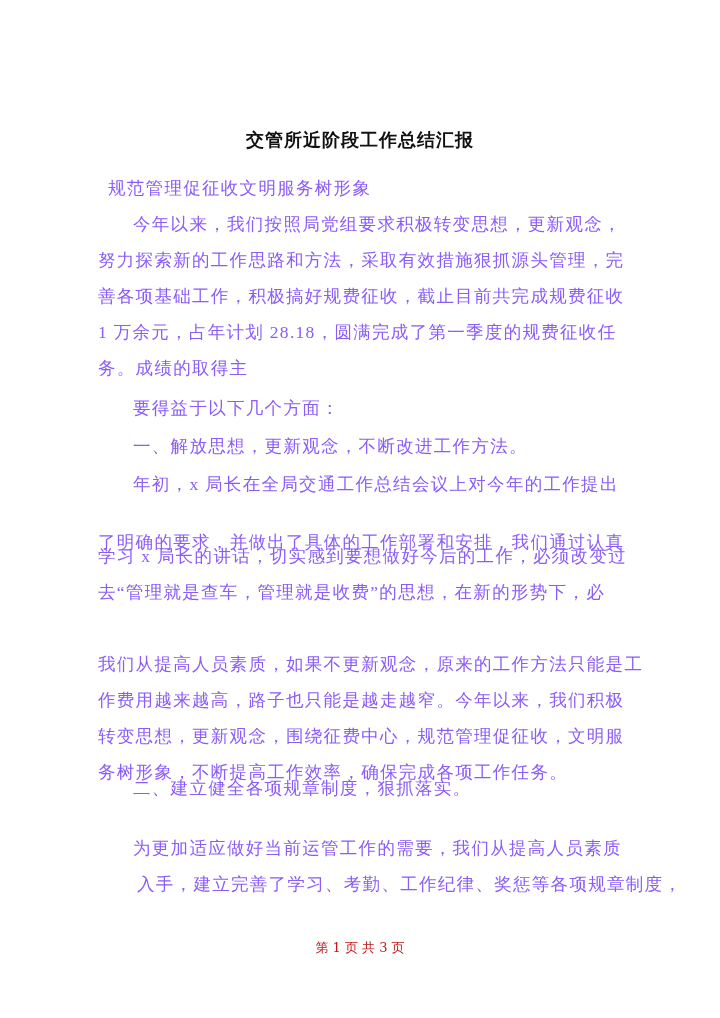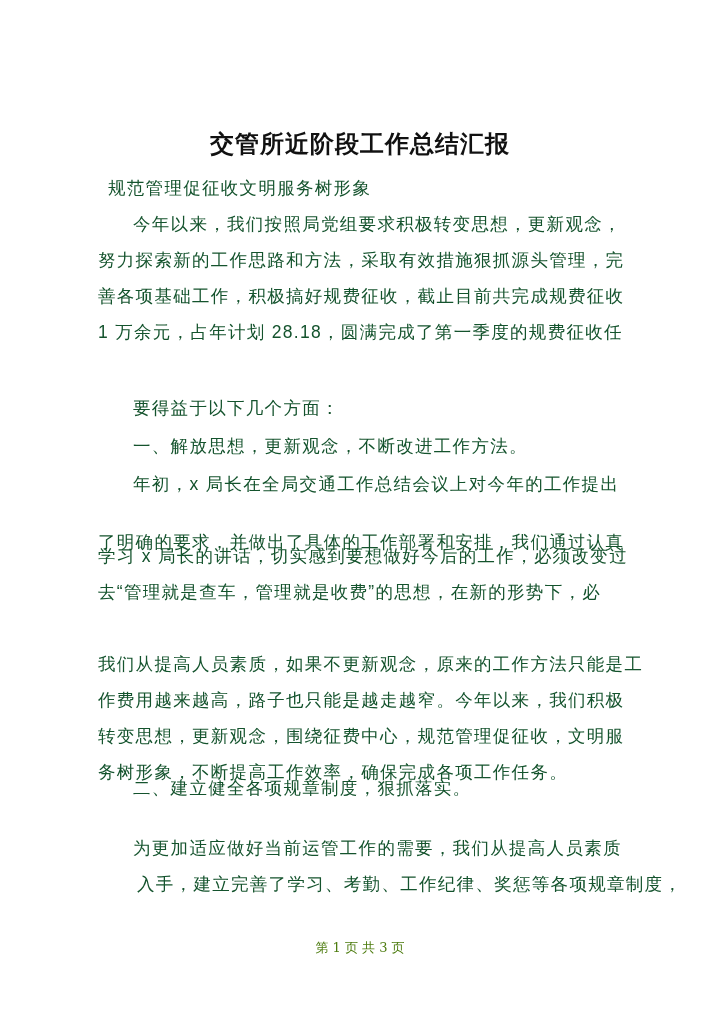--- a/index.html
+++ b/index.html
@@ -1,43 +1,44 @@
 <!DOCTYPE html>
 <html><head>
   <meta charset="utf-8">
   <style>
     html, body { margin: 0; padding: 0; background: #ffffff; }
     body { width: 720px; height: 1018px; position: relative; overflow: hidden; }
     .page { position: absolute; left: 0; top: 0; width: 720px; height: 1018px; background: #fff; color: #1a1a1a; }
     .title {
       position: absolute; left: 0; top: 128px; width: 720px; text-align: center;
-      font-family: "DejaVu Serif", serif; font-size: 24px; font-weight: bold; letter-spacing: 1px; color: #111;
+      font-family: "DejaVu Serif", serif; font-size: 18px; font-weight: bold; letter-spacing: 1px; color: #111;
     }
     .line {
       position: absolute; left: 98px; width: 540px;
-      font-family: Liberation Sans, sans-serif; font-size: 17.5px; color: #14532d;
+      font-family: Liberation Serif, serif; font-size: 17.5px; color: #8b5cf6;
       white-space: nowrap; letter-spacing: 1.3px;
     }
     .indent { left: 133px; }
     .footer {
       position: absolute; left: 0; top: 939px; width: 720px; text-align: center;
-      font-family: "DejaVu Serif", serif; font-size: 13px; color: #4d7c0f;
+      font-family: "DejaVu Serif", serif; font-size: 13px; color: #b91c1c;
     }
   </style>
 </head>
 <body>
 
 <div class="page">
   <div class="title">交管所近阶段工作总结汇报</div>
 
   <div class="line" style="top:176px;left:108px;">规范管理促征收文明服务树形象</div>
   <div class="line indent" style="top:212px;">今年以来，我们按照局党组要求积极转变思想，更新观念，</div>
   <div class="line" style="top:248px;">努力探索新的工作思路和方法，采取有效措施狠抓源头管理，完</div>
   <div class="line" style="top:284px;">善各项基础工作，积极搞好规费征收，截止目前共完成规费征收</div>
   <div class="line" style="top:320px;">1 万余元，占年计划 28.18，圆满完成了第一季度的规费征收任</div>
+  <div class="line" style="top:356px;">务。成绩的取得主</div>
   <div class="line indent" style="top:396px;">要得益于以下几个方面：</div>
   <div class="line indent" style="top:434px;">一、解放思想，更新观念，不断改进工作方法。</div>
   <div class="line indent" style="top:472px;">年初，x 局长在全局交通工作总结会议上对今年的工作提出</div>
   <div class="line" style="top:524px;margin-top:6px;">了明确的要求，并做出了具体的工作部署和安排，我们通过认真</div>
   <div class="line" style="top:544px;">学习 x 局长的讲话，切实感到要想做好今后的工作，必须改变过</div>
   <div class="line" style="top:580px;">去“管理就是查车，管理就是收费”的思想，在新的形势下，必</div>
   <div class="line" style="top:652px;">我们从提高人员素质，如果不更新观念，原来的工作方法只能是工</div>
   <div class="line" style="top:688px;">作费用越来越高，路子也只能是越走越窄。今年以来，我们积极</div>
   <div class="line" style="top:724px;">转变思想，更新观念，围绕征费中心，规范管理促征收，文明服</div>
   <div class="line" style="top:760px;">务树形象，不断提高工作效率，确保完成各项工作任务。</div>

